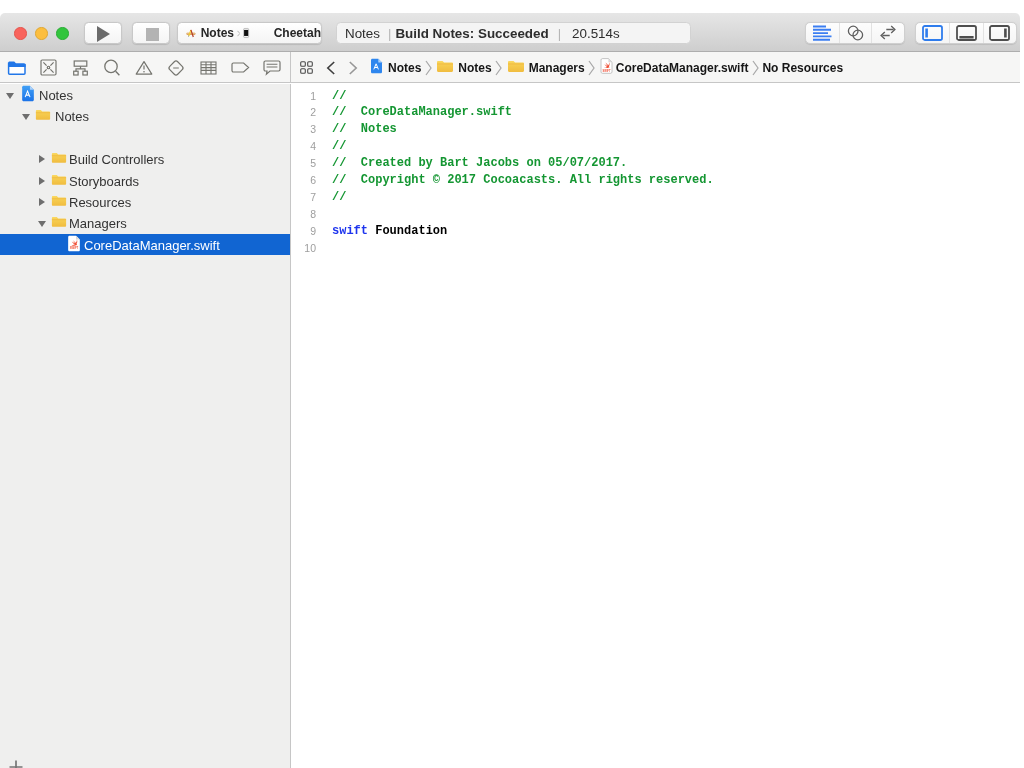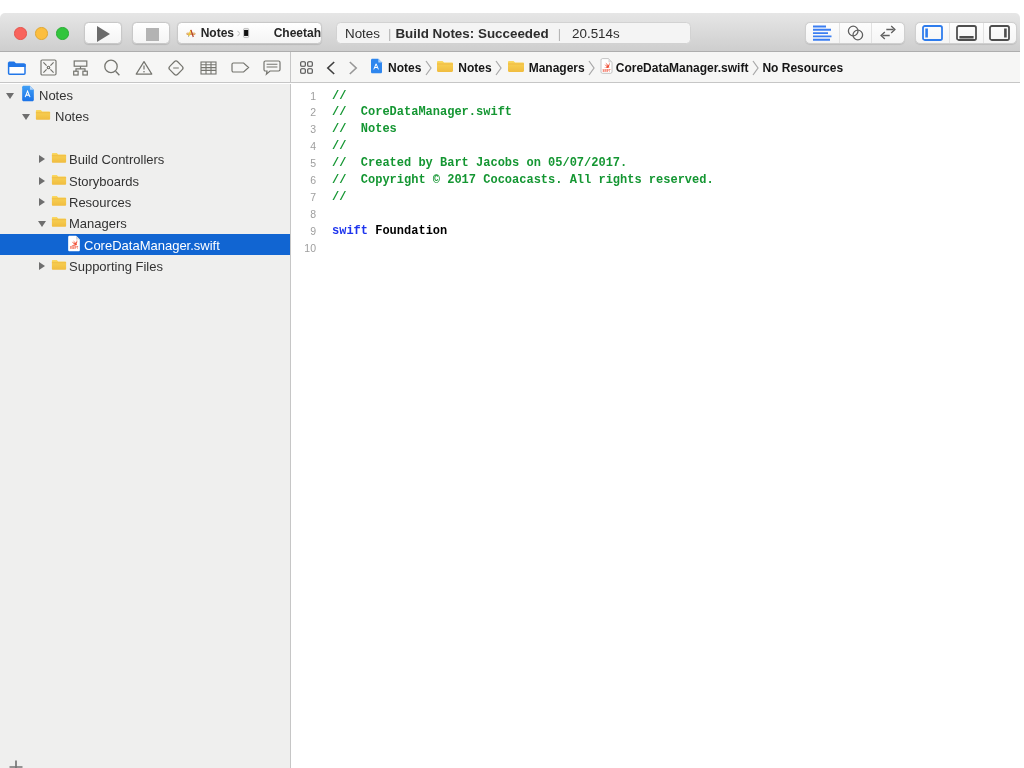--- a/index.html
+++ b/index.html
@@ -357,28 +357,20 @@
     </div>
     <div class="row sel" style="top:150.1px">
       <span class="icon16" style="left:67px"><svg width="14" height="17" viewBox="0 0 13 16">
         <path d="M1 1.9 C1 1.2 1.6 0.6 2.3 0.6 H8.4 L12 4.2 V14 C12 14.7 11.4 15.3 10.7 15.3 H2.3 C1.6 15.3 1 14.7 1 14 Z" fill="#fff"></path>
         <path d="M8.4 0.6 L12 4.2 H8.4 Z" fill="#d9d9d9"></path>
         <path d="M4.1 9.3 C5.6 10.4 7.6 10.3 8.9 9.5 C9 9.4 9.3 9.6 9.5 9.9 C9.3 9 9.1 8.7 8.9 8.3 C10 6.9 9.6 5.1 9.2 4.3 C9.3 5.6 8.8 6.6 8.3 7.3 C7.3 6.5 6.2 5.3 5.5 4.6 C6 5.6 6.8 6.9 7.7 7.9 C6.5 7.5 5.2 6.7 4.3 5.9 C5.2 7.5 6.6 8.6 7.3 9 C6.3 9.5 5.1 9.5 4.1 9.3 Z" fill="#f05138"></path>
         <text x="6.5" y="13.6" font-size="2.6" fill="#f05138" text-anchor="middle" font-family="Liberation Sans" font-weight="bold">SWIFT</text>
       </svg></span>
       <span class="lbl" style="left:84px">CoreDataManager.swift</span>
     </div>
-    <div class="row" style="top:171.5px">
-      <div class="tri right" style="left:42px"></div>
-      <span class="icon16" style="left:50.5px"><svg width="16" height="13" viewBox="0 0 18 14">
-        <path d="M1 3.1 C1 2.4 1.5 1.9 2.2 1.9 H6.5 L8.1 3.5 H15.8 C16.5 3.5 17 4 17 4.7 V11.8 C17 12.5 16.5 13 15.8 13 H2.2 C1.5 13 1 12.5 1 11.8 Z" fill="url(#foldg)"></path>
-        <path d="M1 5 H17" stroke="#edb33c" stroke-width="0.7"></path>
-      </svg></span>
-      <span class="lbl" style="left:69px">Supporting Files</span>
-    </div>
   </div>
   <div class="sbdiv"></div>
 
   <div class="filterbar">
     <svg style="position:absolute;left:9px;top:6.5px;" width="14" height="14" viewBox="0 0 14 14">
         <path d="M7 0.5 V13.5 M0.5 7 H13.5" stroke="#757575" stroke-width="1.7"></path>
       </svg>
   </div>
 
   <div class="editor">

